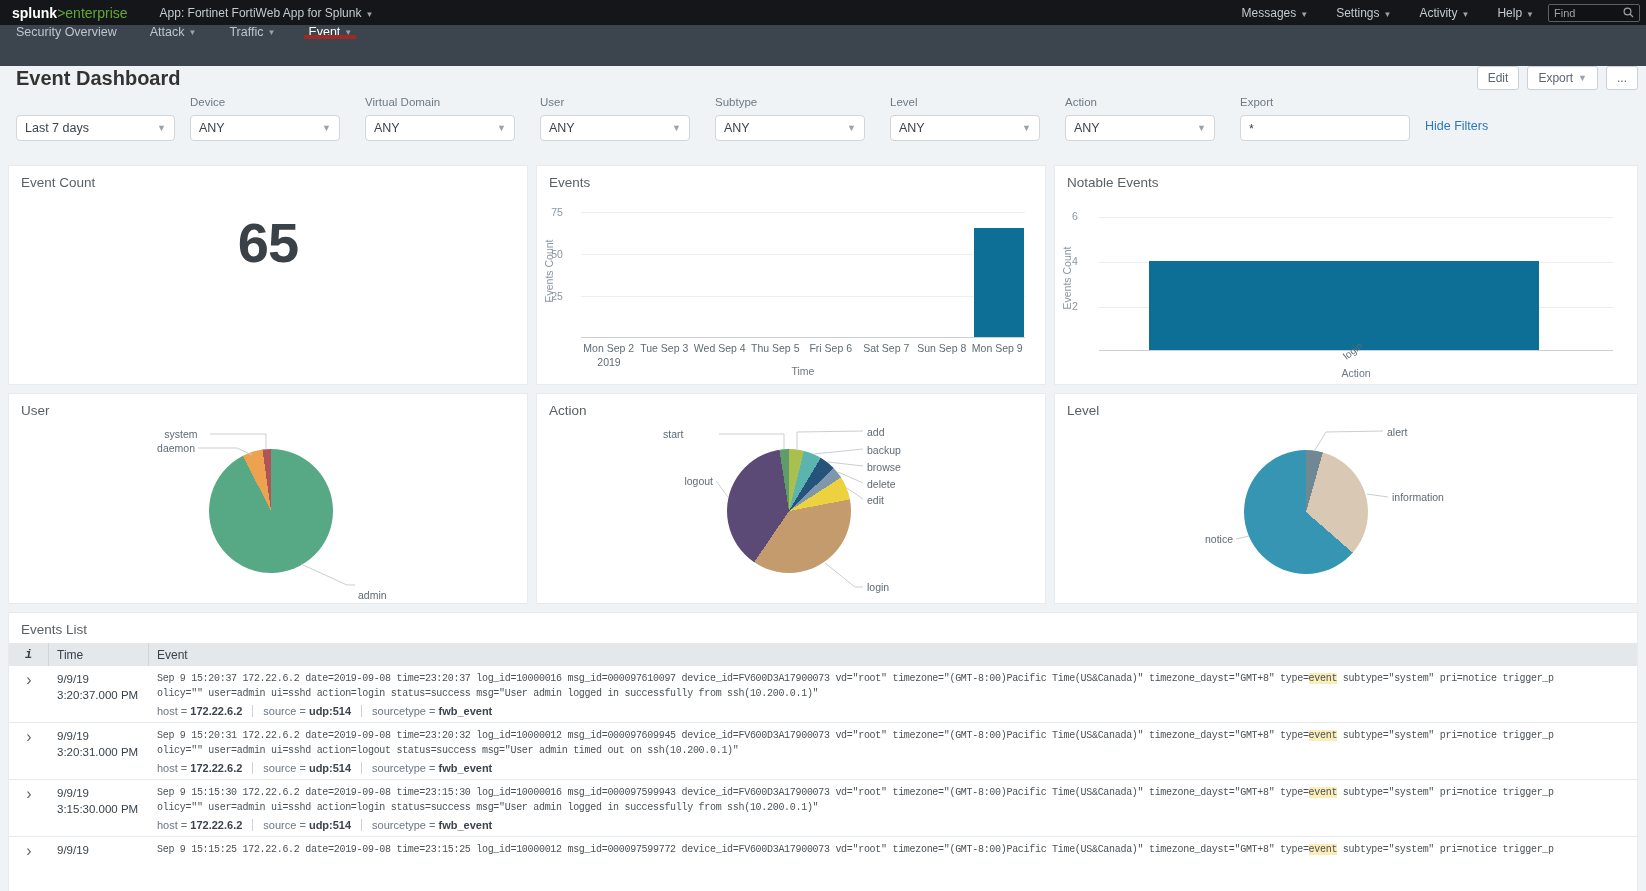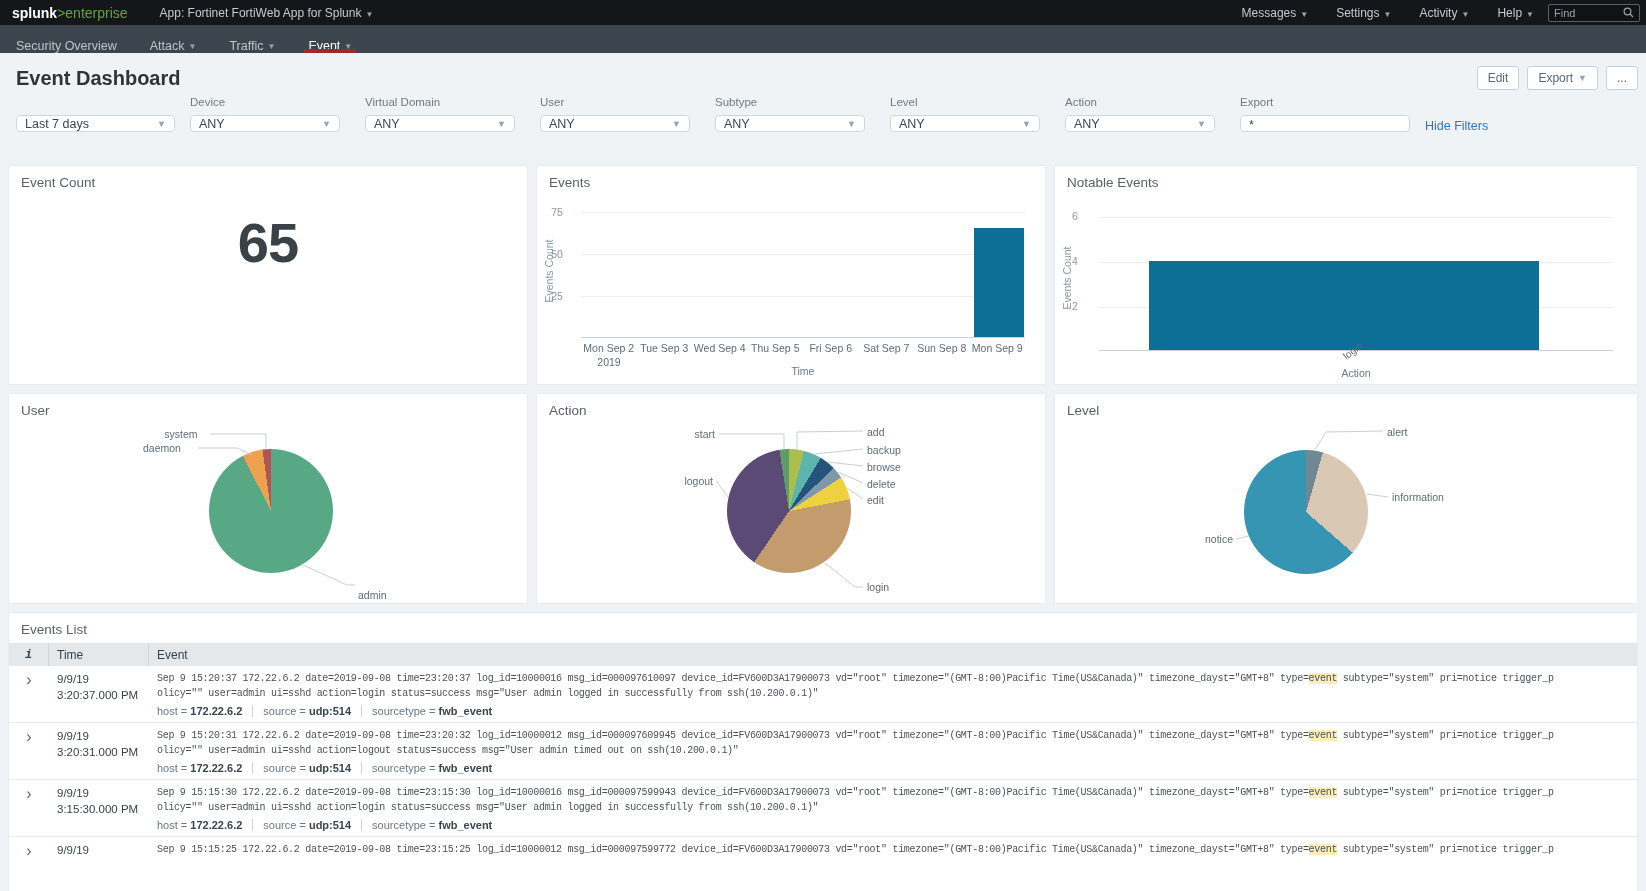--- a/index.html
+++ b/index.html
@@ -14,40 +14,40 @@
   .topbar{position:absolute;left:0;top:0;width:100%;height:25px;background:#141619;display:flex;align-items:center;color:#c3cad1;font-size:12px;z-index:5}
   .logo{margin-left:12px;font-size:14px;font-weight:bold;color:#fff;letter-spacing:0}
   .logo .grn{color:var(--splunk-green);font-weight:normal}
   .appmenu{margin-left:32px;color:#c3cad1;cursor:pointer}
   .caret{font-size:8px;color:#9aa2aa;margin-left:4px}
   .topmenus{margin-left:auto;display:flex;align-items:center;gap:28px;margin-right:14px}
   .topmenu{cursor:pointer;white-space:nowrap}
   .findbox{width:92px;height:18px;background:#101216;border:1px solid #5a6066;border-radius:2px;margin-right:6px;display:flex;align-items:center;justify-content:space-between;padding:0 5px;color:#9aa1a8;font-size:11px}
 
   
-  .appbar{position:absolute;left:0;top:25px;width:100%;height:28px;background:#3c444d;display:flex;align-items:flex-end;z-index:5}
+  .appbar{position:absolute;left:0;top:25px;width:100%;height:41px;background:#3c444d;display:flex;align-items:flex-start;z-index:5}
   .tab{display:flex;align-items:center;padding:0 4px;margin-left:25px;font-size:12.5px;color:#bdc5cc;position:relative;cursor:pointer;white-space:nowrap}
   .tab:first-child{margin-left:12px}
   .tab.active{color:#fff}
   .tab.active::after{content:"";position:absolute;left:0;right:0;bottom:0;height:4px;background:var(--accent-red)}
   .appbar-right{margin-left:auto;display:flex;align-items:center;gap:9px;padding-right:6px}
   .ftnt-logo{width:20px;height:20px;background:#6d0b0f;border-radius:2px;display:grid;grid-template-columns:repeat(3,1fr);grid-template-rows:repeat(3,1fr);gap:1px;padding:1px}
   .ftnt-logo span{background:var(--fortinet-red)}
   .ftnt-logo span:nth-child(even){background:#a31218}
   .app-title{color:#fff;font-weight:bold;font-size:13px;white-space:nowrap}
 
   
   .page-title{position:absolute;left:16px;top:67px;font-size:20px;font-weight:700;color:#333}
   .hdr-buttons{position:absolute;right:8px;top:66px;display:flex;gap:8px}
   .btn{height:24px;padding:0 10px;background:#fff;border:1px solid #c9d1d8;border-radius:3px;color:#5c6773;font-size:12px;display:inline-flex;align-items:center;gap:5px;cursor:pointer}
 
   
   .filter{position:absolute;top:96px}
   .flabel{display:block;font-size:11.5px;color:#6e7a85;margin-bottom:6px;height:13px}
-  .select,.tinput{width:150px;height:17px;background:#fff;border:1px solid #cfd6dc;border-radius:4px;display:flex;align-items:center;justify-content:space-between;padding:0 8px;font-size:12.5px;color:#3c444d;cursor:pointer}
+  .select,.tinput{width:150px;height:26px;background:#fff;border:1px solid #cfd6dc;border-radius:4px;display:flex;align-items:center;justify-content:space-between;padding:0 8px;font-size:12.5px;color:#3c444d;cursor:pointer}
   .tinput{cursor:text;font-family:"Liberation Sans",sans-serif}
   input.tinput{display:block;padding-top:2px}
   .sel-caret{font-size:9px;color:#98a2ab}
   .hide-filters{position:absolute;left:1425px;top:119px;font-size:12.5px;color:var(--link-blue);cursor:pointer}
 
   
   .panel{position:absolute;background:#fff;border:1px solid #e8ebee}
   .ptitle{position:absolute;left:12px;top:9px;font-size:13.5px;color:#5a6166}
   #p-count{left:8px;top:165px;width:520px;height:220px}
   #p-events{left:536px;top:165px;width:510px;height:220px}
@@ -261,38 +261,38 @@
 
 <div class="panel" id="p-user">
   <div class="ptitle">User</div>
   <div class="pie" style="background: conic-gradient(rgb(87, 168, 132) 0%, rgb(87, 168, 132) 92.5%, rgb(237, 162, 79) 92.5%, rgb(237, 162, 79) 97.8%, rgb(176, 84, 88) 97.8%, rgb(176, 84, 88) 100%);"></div>
   <svg class="leaders" width="520" height="211">
     <polyline points="257,55 257,40 201,40"></polyline>
     <polyline points="243,61 228,54 189,54"></polyline>
     <polyline points="292,170 338,191 346,191"></polyline>
   </svg>
   <span class="lbl" style="left:146px;width:52px;text-align:center;top:34px">system</span>
-  <span class="lbl" style="left:134px;width:52px;text-align:left;top:48px">daemon</span>
+  <span class="lbl" style="left:134px;width:52px;text-align:right;top:48px">daemon</span>
   <span class="lbl" style="left:349px;top:195px">admin</span>
 </div>
 
 <div class="panel" id="p-action">
   <div class="ptitle">Action</div>
   <div class="pie" style="background: conic-gradient(rgb(169, 192, 81) 0%, rgb(169, 192, 81) 3.9%, rgb(91, 181, 174) 3.9%, rgb(91, 181, 174) 8.6%, rgb(37, 83, 123) 8.6%, rgb(37, 83, 123) 12.8%, rgb(127, 151, 171) 12.8%, rgb(127, 151, 171) 15.9%, rgb(238, 209, 63) 15.9%, rgb(238, 209, 63) 22%, rgb(195, 155, 109) 22%, rgb(195, 155, 109) 59.5%, rgb(90, 74, 117) 59.5%, rgb(90, 74, 117) 97.5%, rgb(95, 156, 108) 97.5%, rgb(95, 156, 108) 100%);"></div>
   <svg class="leaders" width="510" height="211">
     <polyline points="247,55 247,40 182,40"></polyline>
     <polyline points="260,56 260,38 326,37"></polyline>
     <polyline points="277,60 326,55"></polyline>
     <polyline points="291,68 326,72"></polyline>
     <polyline points="301,78 326,89"></polyline>
     <polyline points="310,94 326,105"></polyline>
     <polyline points="288,169 318,193 326,193"></polyline>
     <polyline points="191,103 179,87"></polyline>
   </svg>
-  <span class="lbl" style="left:126px;width:52px;text-align:right;top:34px">start</span>
+  <span class="lbl" style="left:126px;width:52px;text-align:left;top:34px">start</span>
   <span class="lbl" style="left:330px;top:32px">add</span>
   <span class="lbl" style="left:330px;top:50px">backup</span>
   <span class="lbl" style="left:330px;top:67px">browse</span>
   <span class="lbl" style="left:330px;top:84px">delete</span>
   <span class="lbl" style="left:330px;top:100px">edit</span>
   <span class="lbl" style="left:330px;top:187px">login</span>
   <span class="lbl" style="left:124px;width:52px;text-align:right;top:81px">logout</span>
 </div>
 
 <div class="panel" id="p-level">

